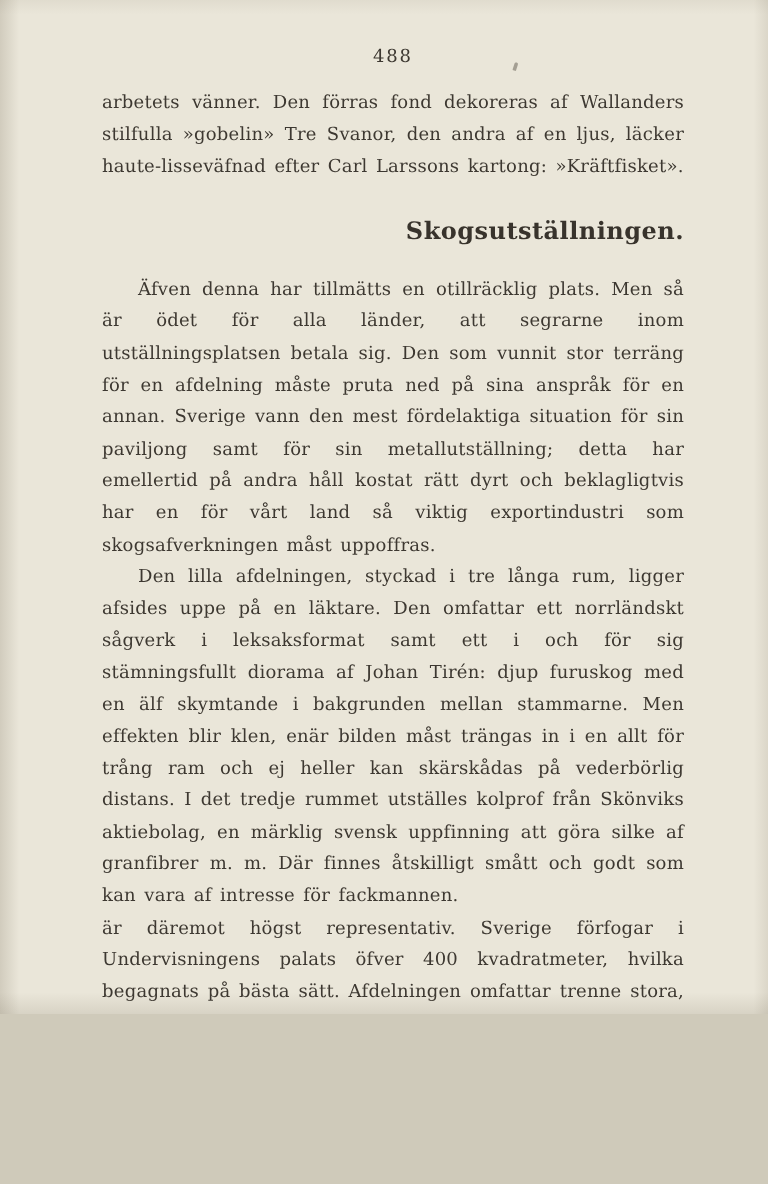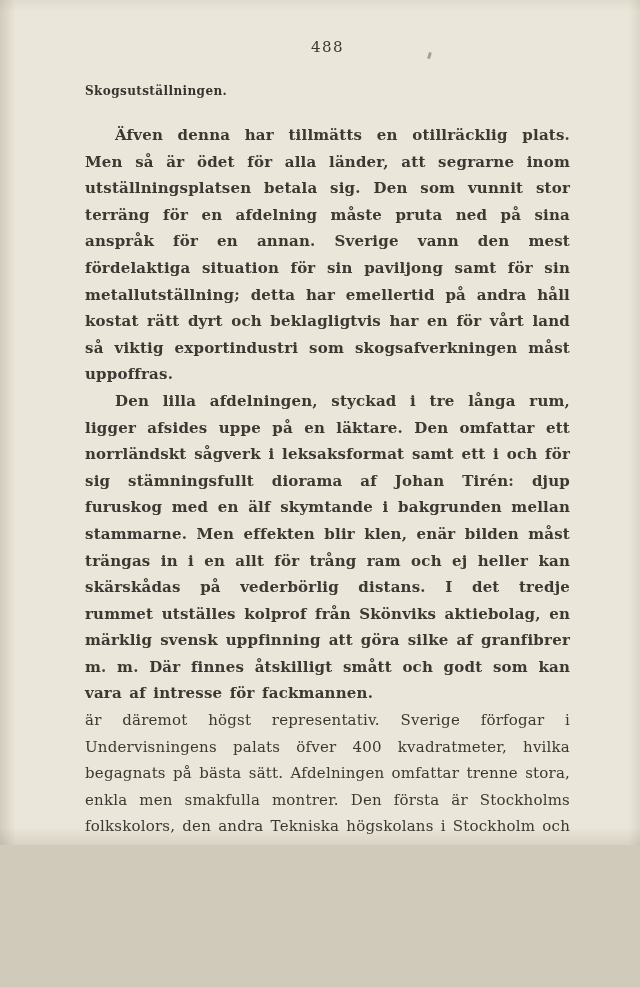--- a/index.html
+++ b/index.html
@@ -42,40 +42,40 @@
   .para {
     margin: 0;
     font-size: 15px;
     line-height: 26.6px;
     text-align: justify;
     word-spacing: 2px;
     letter-spacing: 0.2px;
   }
   .para.indent {
     text-indent: 30px;
-    font-weight: bold;
   }
   .heading {
     margin: 28px 0 24px 0;
-    text-align: left;
-    font-size: 12px;
+    text-align: right;
+    font-size: 20px;
     font-weight: bold;
     letter-spacing: 0.4px;
     color: #38332c;
   }
 </style>
 </head>
 <body>
 
 <div class="page">
 
   <div class="page-number">488</div>
 
   <span class="stray"></span>
 
+  <p class="para">arbetets vänner. Den förras fond dekoreras af Wallanders stilfulla »gobelin» Tre Svanor, den andra af en ljus, läcker haute-lisseväfnad efter Carl Larssons kartong: »Kräftfisket».</p>
 
   <h2 class="heading">Skogsutställningen.</h2>
 
   <p class="para indent">Äfven denna har tillmätts en otillräcklig plats. Men så är ödet för alla länder, att segrarne inom utställningsplatsen betala sig. Den som vunnit stor terräng för en afdelning måste pruta ned på sina anspråk för en annan. Sverige vann den mest fördelaktiga situation för sin paviljong samt för sin metallutställning; detta har emellertid på andra håll kostat rätt dyrt och beklagligtvis har en för vårt land så viktig exportindustri som skogsafverkningen måst uppoffras.</p>
 
   <p class="para indent">Den lilla afdelningen, styckad i tre långa rum, ligger afsides uppe på en läktare. Den omfattar ett norrländskt sågverk i leksaksformat samt ett i och för sig stämningsfullt diorama af Johan Tirén: djup furuskog med en älf skymtande i bakgrunden mellan stammarne. Men effekten blir klen, enär bilden måst trängas in i en allt för trång ram och ej heller kan skärskådas på vederbörlig distans. I det tredje rummet utställes kolprof från Skönviks aktiebolag, en märklig svensk uppfinning att göra silke af granfibrer m. m. Där finnes åtskilligt smått och godt som kan vara af intresse för fackmannen.</p>
 
 
   <p class="para"><span>är däremot högst representativ. Sverige förfogar i Undervisningens palats öfver 400 kvadratmeter, hvilka begagnats på bästa sätt. Afdelningen omfattar trenne stora, enkla men smakfulla montrer. Den första är Stockholms folkskolors, den andra Tekniska högskolans i Stockholm och den tredje omfattar en ganska brokig samling utställningsgods, fotografier m. m. Sektionen är ordnad af rektor </span></p>
 

